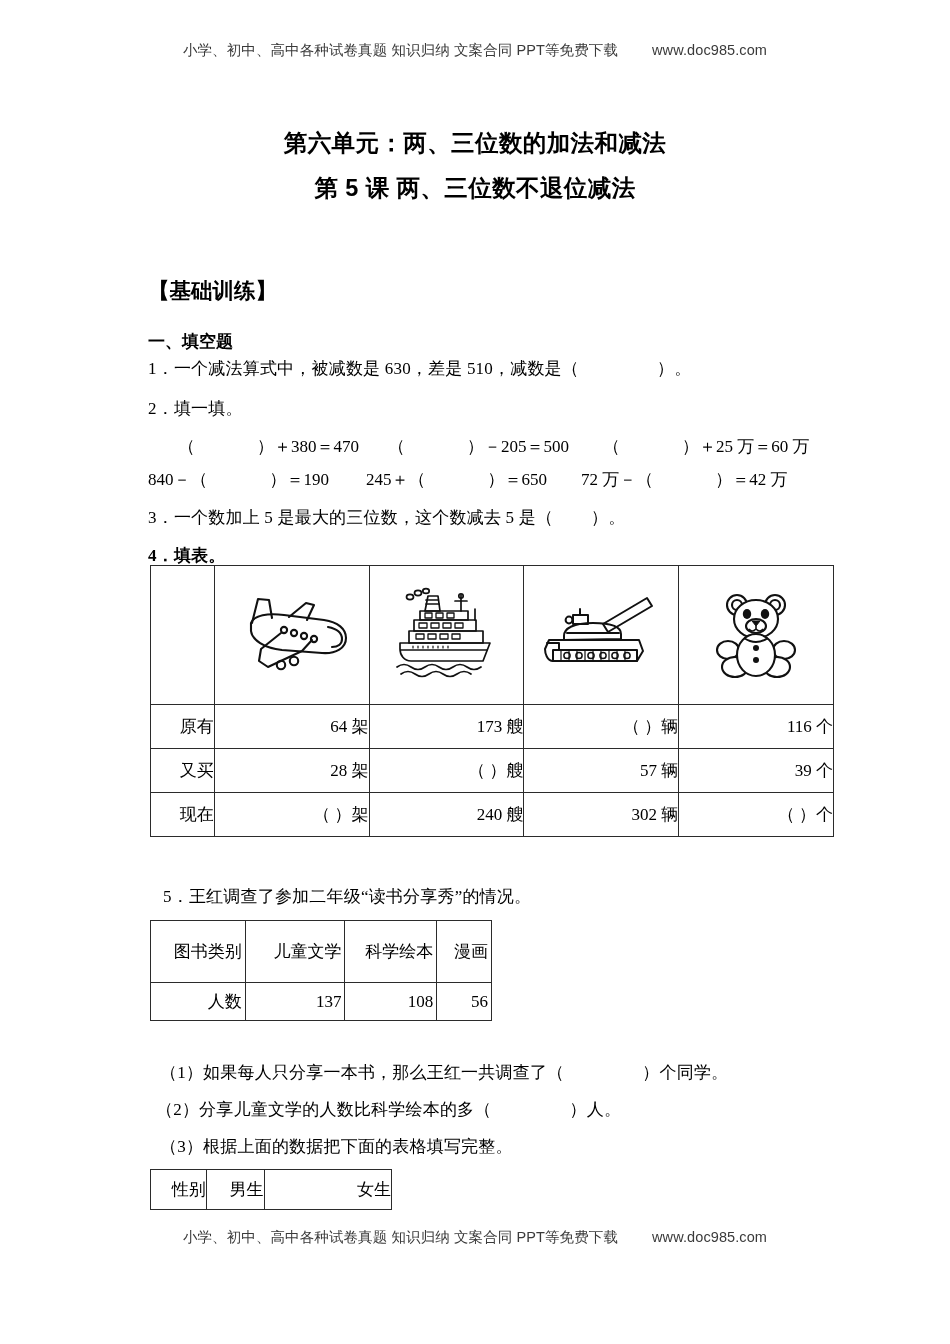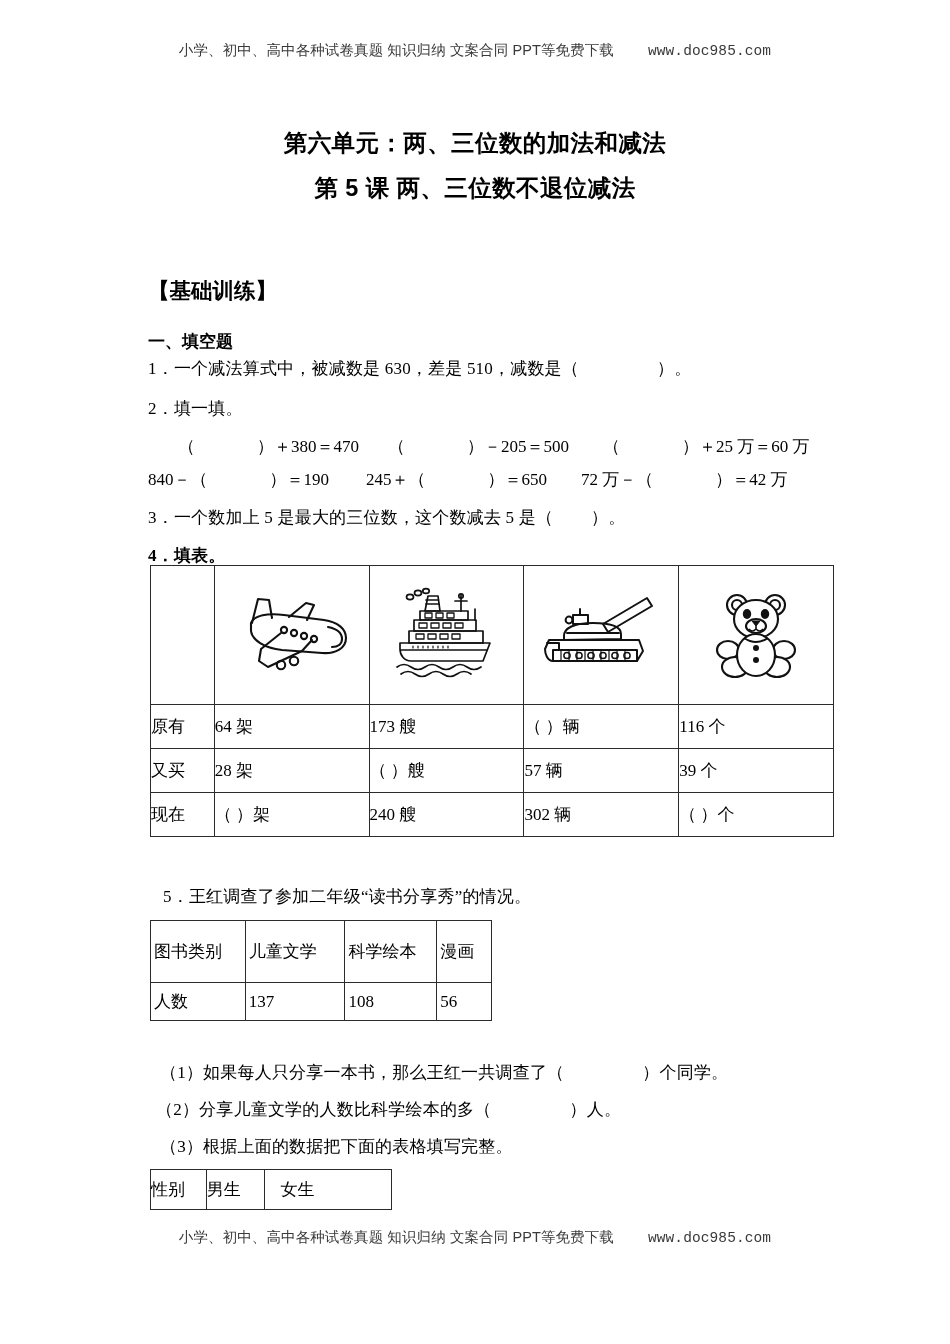--- a/index.html
+++ b/index.html
@@ -26,21 +26,21 @@
     left: 0;
     width: 950px;
     text-align: center;
     font-family: "Liberation Sans", "DejaVu Sans", sans-serif;
     font-size: 14.5px;
     color: #3a3a3a;
     letter-spacing: 0.1px;
     white-space: nowrap;
   }
   .watermark .wm-url {
-    font-family: Liberation Mono, monospace;
+    font-family: Liberation Sans, sans-serif;
     margin-left: 34px;
   }
   #wm-top { top: 41px; }
   #wm-bottom { top: 1228px; }
 
   
   .title1 {
     position: absolute;
     left: 0; width: 950px;
     top: 127px;
@@ -112,21 +112,21 @@
   .eq-row span.eq { display: inline-block; }
 
   
   table.grid {
     position: absolute;
     border-collapse: collapse;
     font-size: 17px;
   }
   table.grid td {
     border: 1.3px solid #2b2b2b;
-    text-align: left;
+    text-align: right;
     vertical-align: middle;
     padding: 0;
   }
 
   
   #table-goods { left: 150px; top: 565px; width: 684px; }
   #table-goods td.lbl { width: 64px; }
   #table-goods td.c1 { width: 155px; }
   #table-goods td.c2 { width: 155px; }
   #table-goods td.c3 { width: 155px; }

